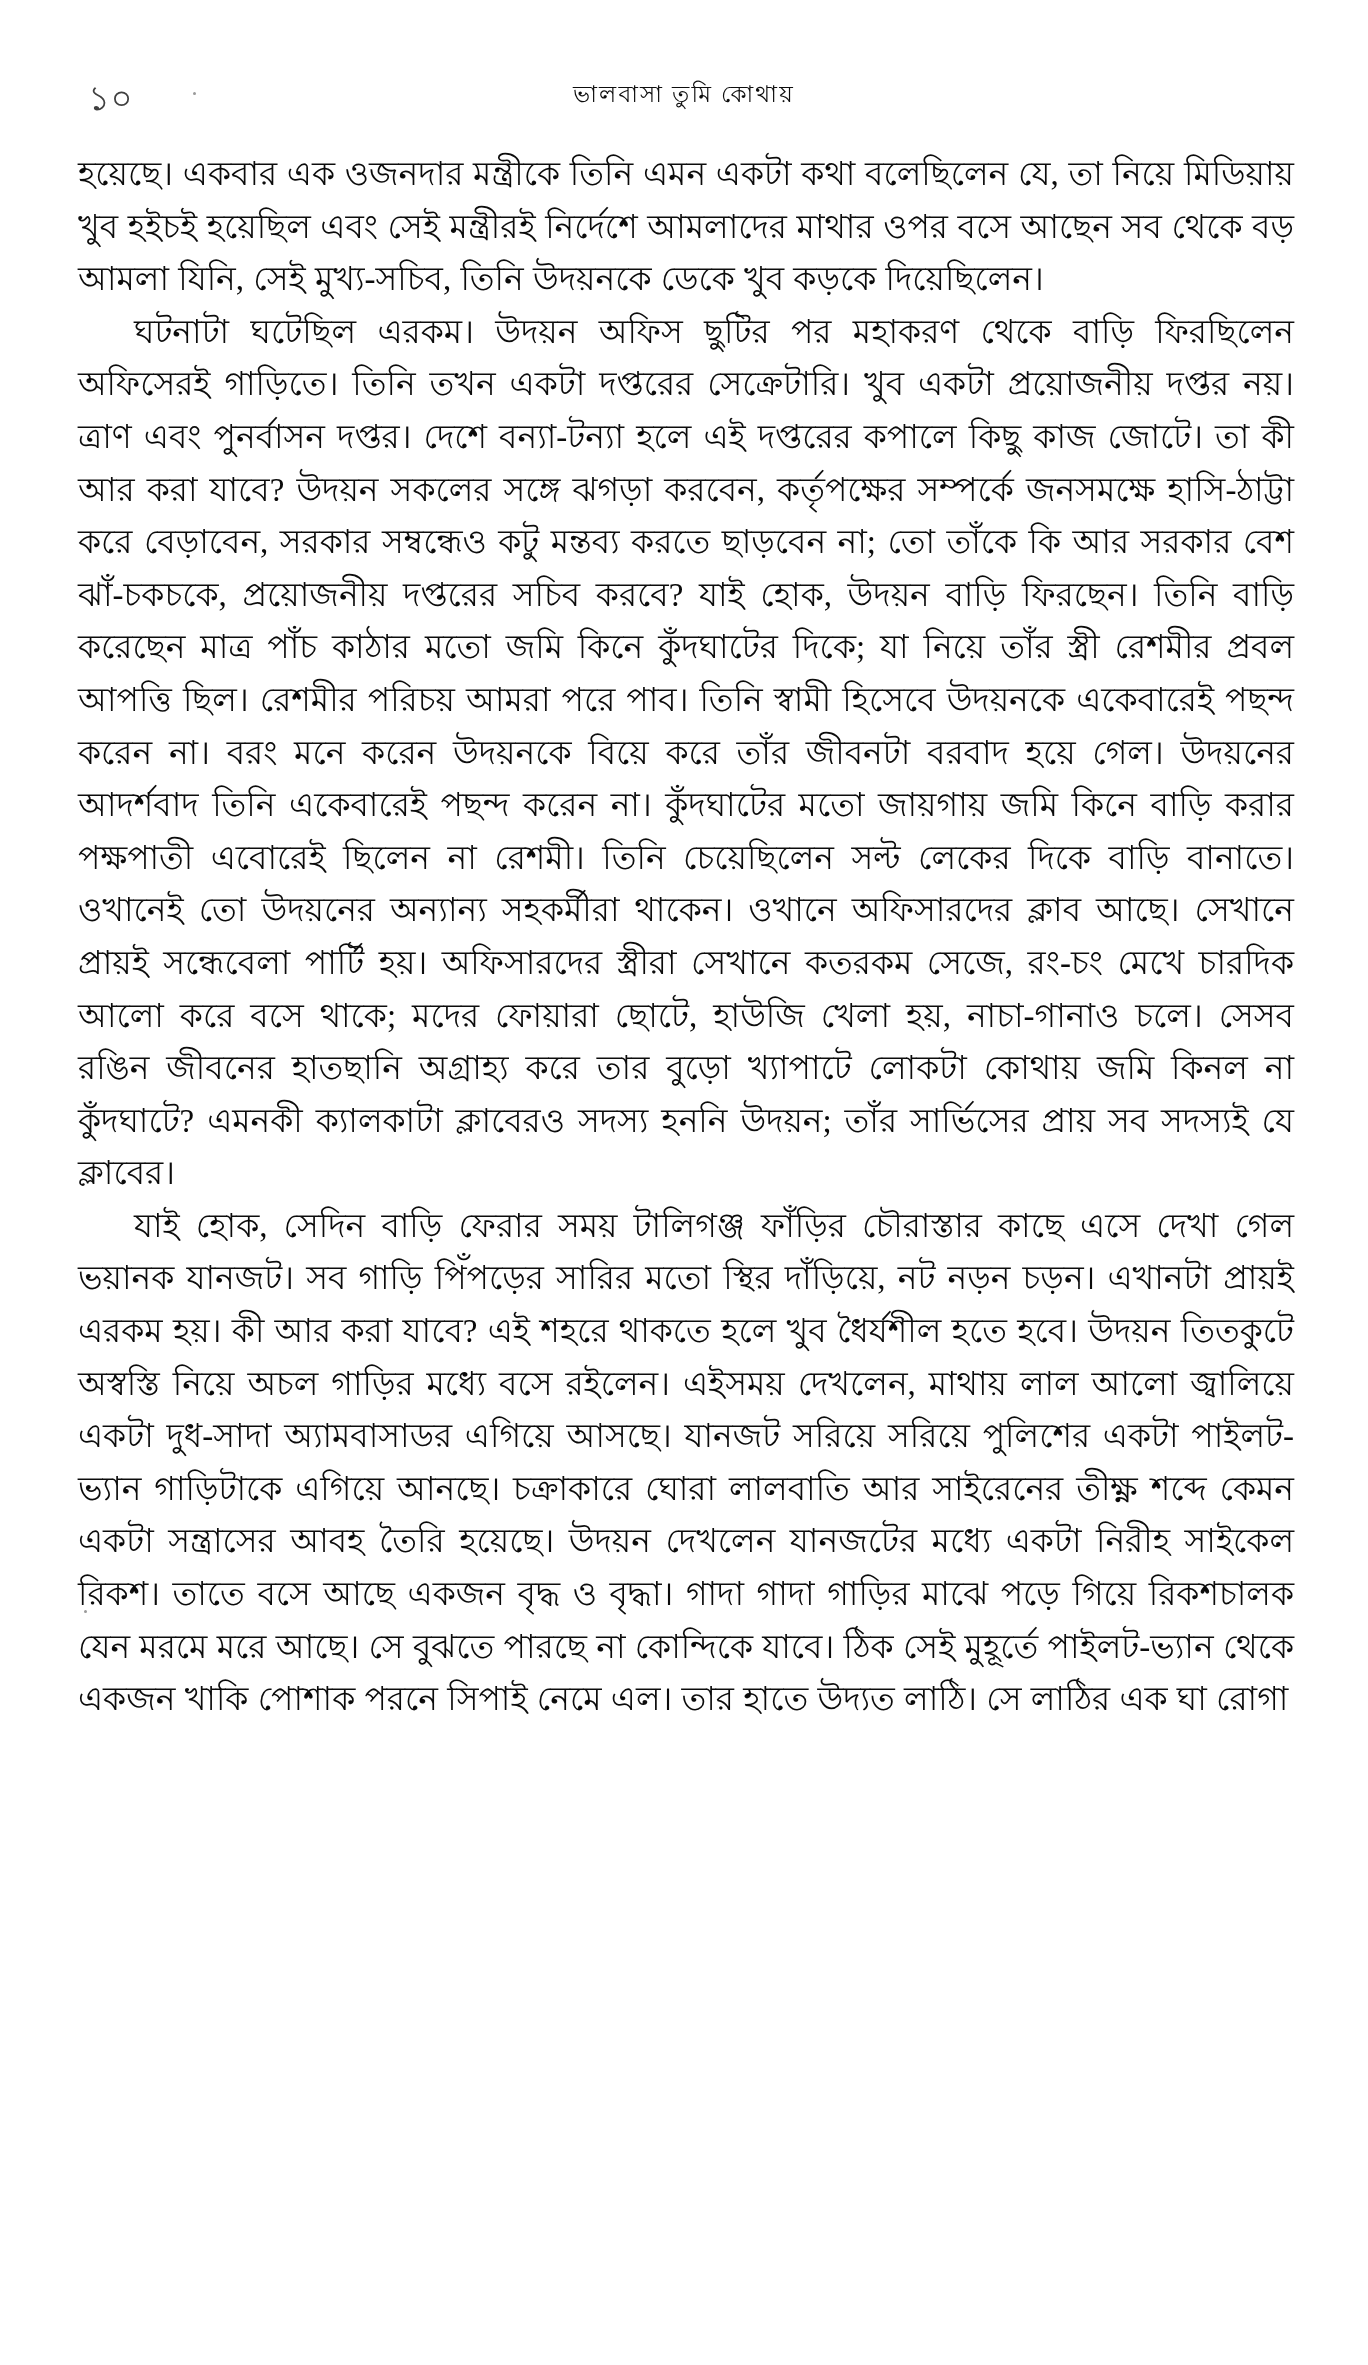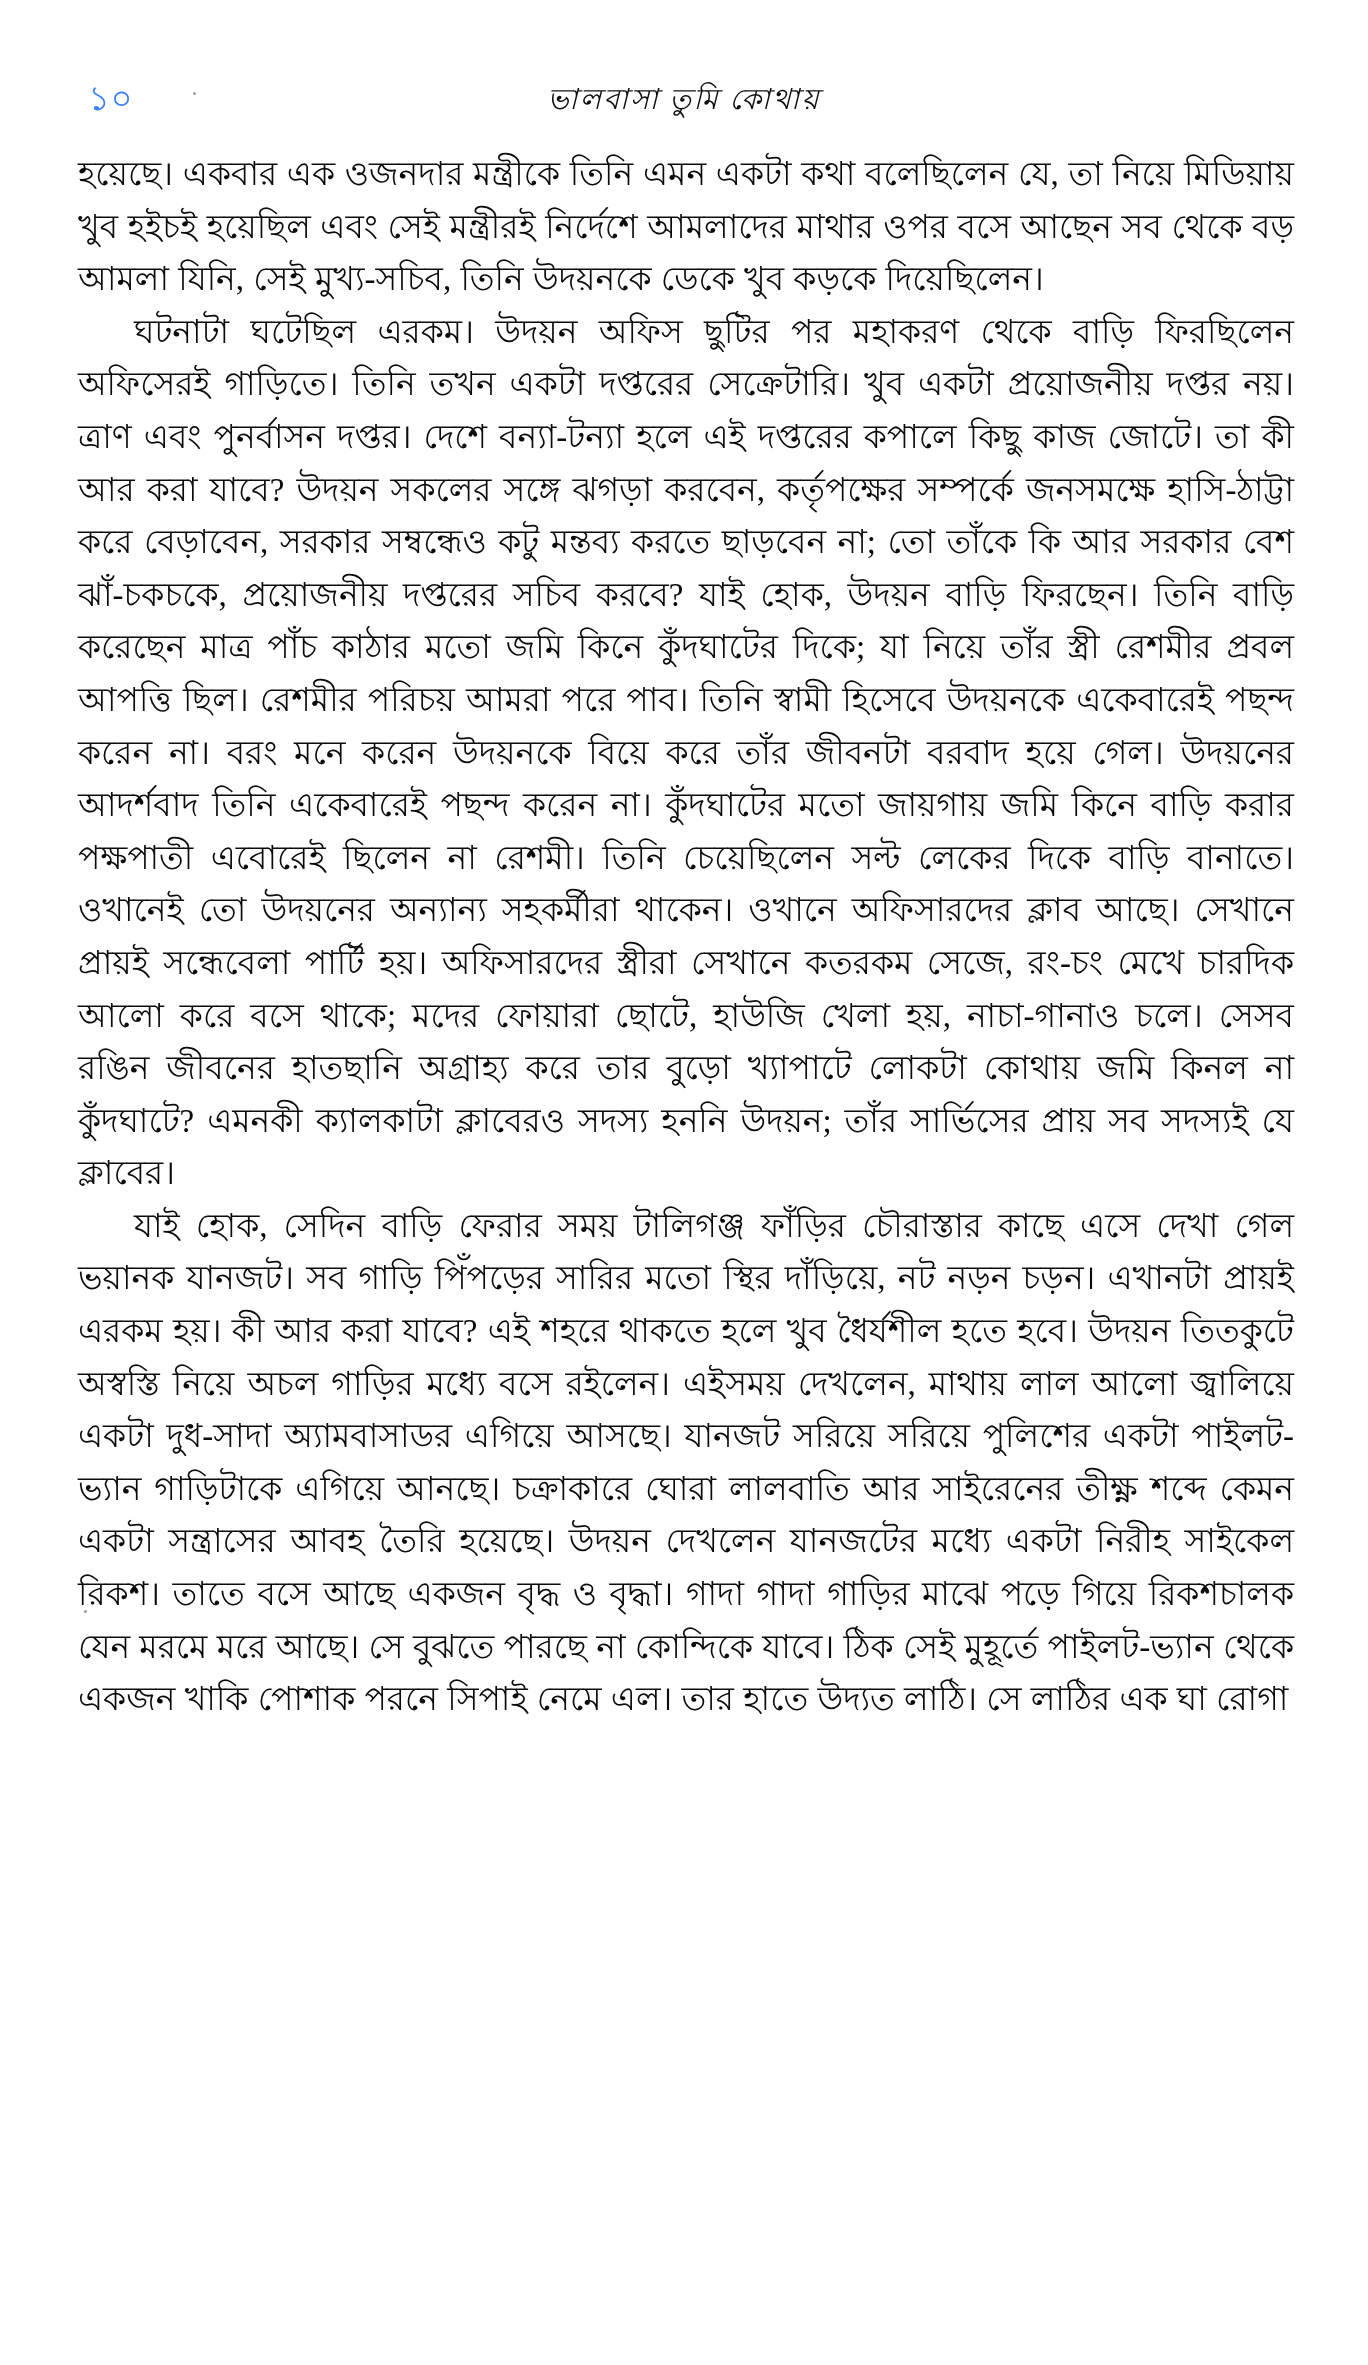--- a/index.html
+++ b/index.html
@@ -23,34 +23,33 @@
     left: 0;
     width: 1368px;
     height: 46px;
   }
   .page-number {
     position: absolute;
     left: 88px;
     top: 0;
     font-family: "Liberation Serif", serif;
     font-size: 34px;
-    color: #3b82f6;
+    color: #404040;
     letter-spacing: 0.5px;
   }
   .running-head {
     position: absolute;
     left: 0;
     top: 4px;
     width: 1368px;
     text-align: center;
     font-family: "Liberation Serif", serif;
-    font-size: 29px;
+    font-size: 23px;
     color: #0d0d0d;
     letter-spacing: 2.2px;
-    font-style: italic;
   }
   .body-text {
     position: absolute;
     top: 148px;
     left: 78px;
     width: 1216px;
     font-family: "Liberation Serif", serif;
     font-size: 33px;
     line-height: 52.6px;
     color: #0b0b0b;

